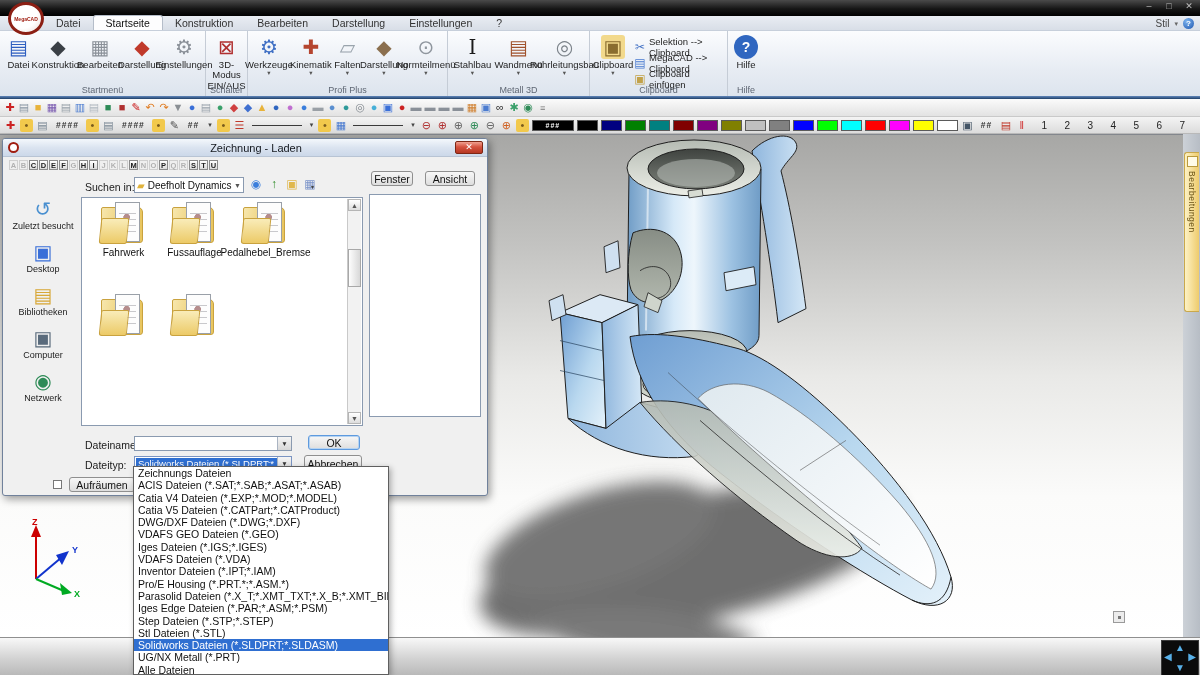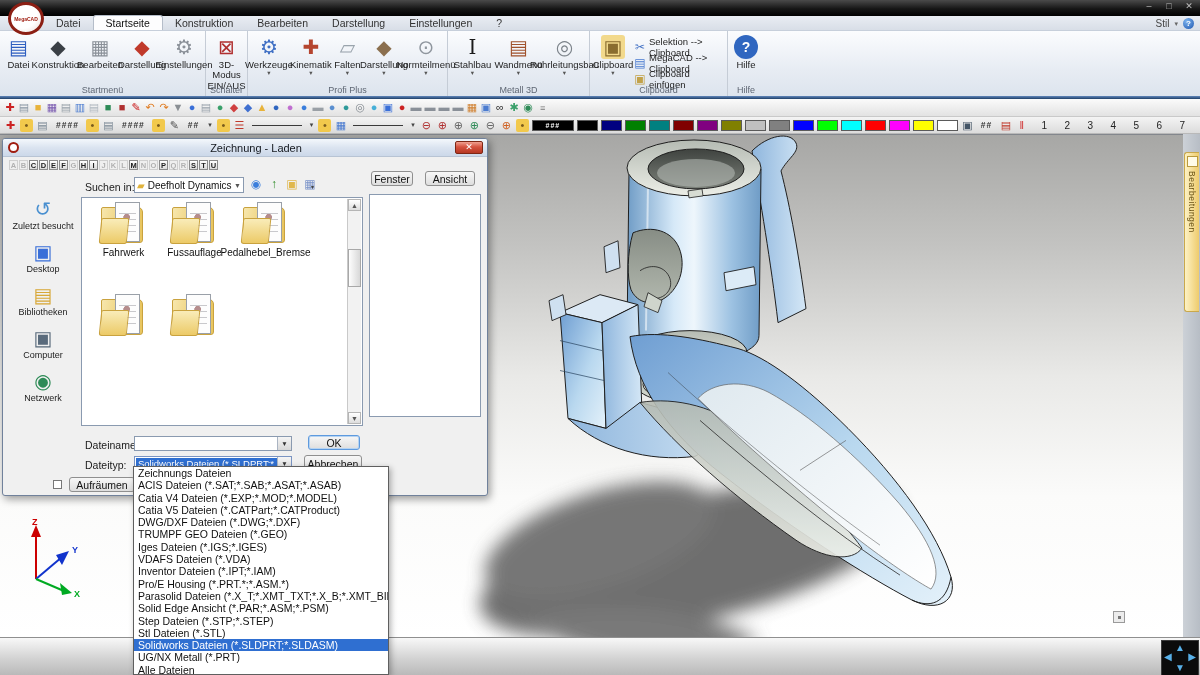--- a/index.html
+++ b/index.html
@@ -705,27 +705,27 @@
     <div class="dlgbtn" id="btn-aufraeumen">Aufräumen</div>
   </div>
 
   <div id="dropdown">
 
   <div class="dditem"><span>Zeichnungs Dateien</span></div>
       <div class="dditem"><span>ACIS Dateien (*.SAT;*.SAB;*.ASAT;*.ASAB)</span></div>
       <div class="dditem"><span>Catia V4 Dateien (*.EXP;*.MOD;*.MODEL)</span></div>
       <div class="dditem"><span>Catia V5 Dateien (*.CATPart;*.CATProduct)</span></div>
       <div class="dditem"><span>DWG/DXF Dateien (*.DWG;*.DXF)</span></div>
-      <div class="dditem"><span>TRUMPF GEO Dateien (*.GEO)</span></div>
+      <div class="dditem"><span>VDAFS GEO Dateien (*.GEO)</span></div>
       <div class="dditem"><span>Iges Dateien (*.IGS;*.IGES)</span></div>
       <div class="dditem"><span>VDAFS Dateien (*.VDA)</span></div>
       <div class="dditem"><span>Inventor Dateien (*.IPT;*.IAM)</span></div>
       <div class="dditem"><span>Pro/E Housing (*.PRT.*;*.ASM.*)</span></div>
       <div class="dditem"><span>Parasolid Dateien (*.X_T;*.XMT_TXT;*.X_B;*.XMT_BIN)</span></div>
-      <div class="dditem"><span>Solid Edge Ansicht (*.PAR;*.ASM;*.PSM)</span></div>
+      <div class="dditem"><span>Iges Edge Dateien (*.PAR;*.ASM;*.PSM)</span></div>
       <div class="dditem"><span>Step Dateien (*.STP;*.STEP)</span></div>
       <div class="dditem"><span>Stl Dateien (*.STL)</span></div>
       <div class="dditem selected"><span>Solidworks Dateien (*.SLDPRT;*.SLDASM)</span></div>
       <div class="dditem"><span>UG/NX Metall (*.PRT)</span></div>
       <div class="dditem"><span>Alle Dateien</span></div>
     </div>
 
 </div>
 
 </body></html>

